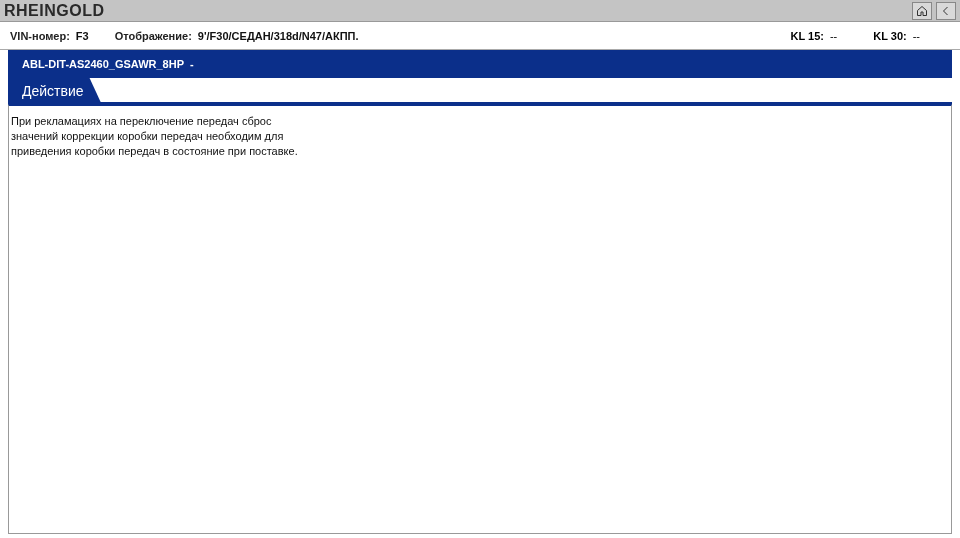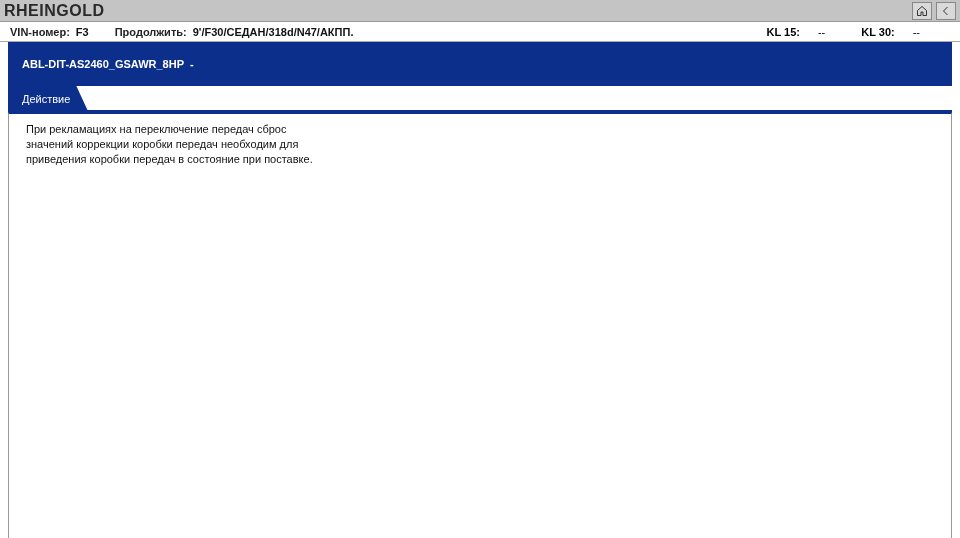--- a/index.html
+++ b/index.html
@@ -41,60 +41,60 @@
     display: flex;
     align-items: center;
     justify-content: center;
     font-size: 12px;
     color: #333;
     cursor: pointer;
   }
   .title-btn svg { width: 12px; height: 12px; }
 
   .infobar {
-    height: 20px;
+    height: 28px;
     background: #fff;
     display: flex;
     align-items: center;
     font-size: 11px;
     padding: 0 10px;
     border-bottom: 1px solid #aaa;
     gap: 6px;
   }
   .infobar .lbl { font-weight: bold; color: #222; }
   .infobar .val { font-weight: bold; color: #111; margin-right: 20px; }
   .infobar .spacer { flex: 1; }
-  .infobar .kl-group { display: flex; align-items: flex-end; gap: 16px; margin-right: 30px; }
+  .infobar .kl-group { display: flex; align-items: flex-end; gap: 4px; margin-right: 30px; }
   .infobar .kl-lbl { font-weight: bold; }
   .infobar .kl-val { font-weight: normal; margin-left: 2px; }
 
   .blue-strip {
     background: #0b2f8a;
     color: #fff;
     font-size: 11px;
     font-weight: bold;
-    padding: 16px 14px;
+    padding: 8px 14px;
     margin: 0 8px;
     display: flex;
     align-items: center;
     gap: 6px;
   }
 
   .tab-row {
     margin: 0 8px;
     position: relative;
     height: 26px;
   }
   .tab {
     position: absolute;
     top: 0;
     left: 0;
     background: #0b2f8a;
     color: #fff;
-    font-size: 11px;
+    font-size: 14px;
     padding: 6px 18px 6px 14px;
     height: 26px;
     display: flex;
     align-items: center;
     clip-path: polygon(0 0, calc(100% - 12px) 0, 100% 100%, 0 100%);
     z-index: 2;
   }
   .tab-underline {
     position: absolute;
     bottom: 0;
@@ -102,21 +102,21 @@
     right: 0;
     height: 2px;
     background: #0b2f8a;
   }
 
   .content-area {
     margin: 0 8px 6px 8px;
     border: 1px solid #999;
     border-top: 2px solid #0b2f8a;
     height: 430px;
-    padding: 8px 17px;
+    padding: 8px 2px;
     font-size: 11px;
     line-height: 1.35;
     color: #111;
     background: #fff;
     overflow: auto;
   }
   .content-area p { margin-bottom: 10px; max-width: 300px; }
 
   .footer {
     height: 34px;
@@ -161,21 +161,21 @@
       <svg viewBox="0 0 24 24">
         <path d="M15 4 L7 12 L15 20" fill="none" stroke="#333" stroke-width="2"></path>
       </svg>
     </div>
   </div>
 </div>
 
 <div class="infobar">
   <span class="lbl">VIN-номер:</span>
   <span class="val">F3</span>
-  <span class="lbl">Продолжить:</span>
+  <span class="lbl">Отображение:</span>
   <span class="val">9'/F30/СЕДАН/318d/N47/АКПП.</span>
   <span class="spacer"></span>
   <span class="kl-group">
     <span class="kl-lbl">KL 15:</span>
     <span class="kl-val">--</span>
   </span>
   <span class="kl-group">
     <span class="kl-lbl">KL 30:</span>
     <span class="kl-val">--</span>
   </span>

